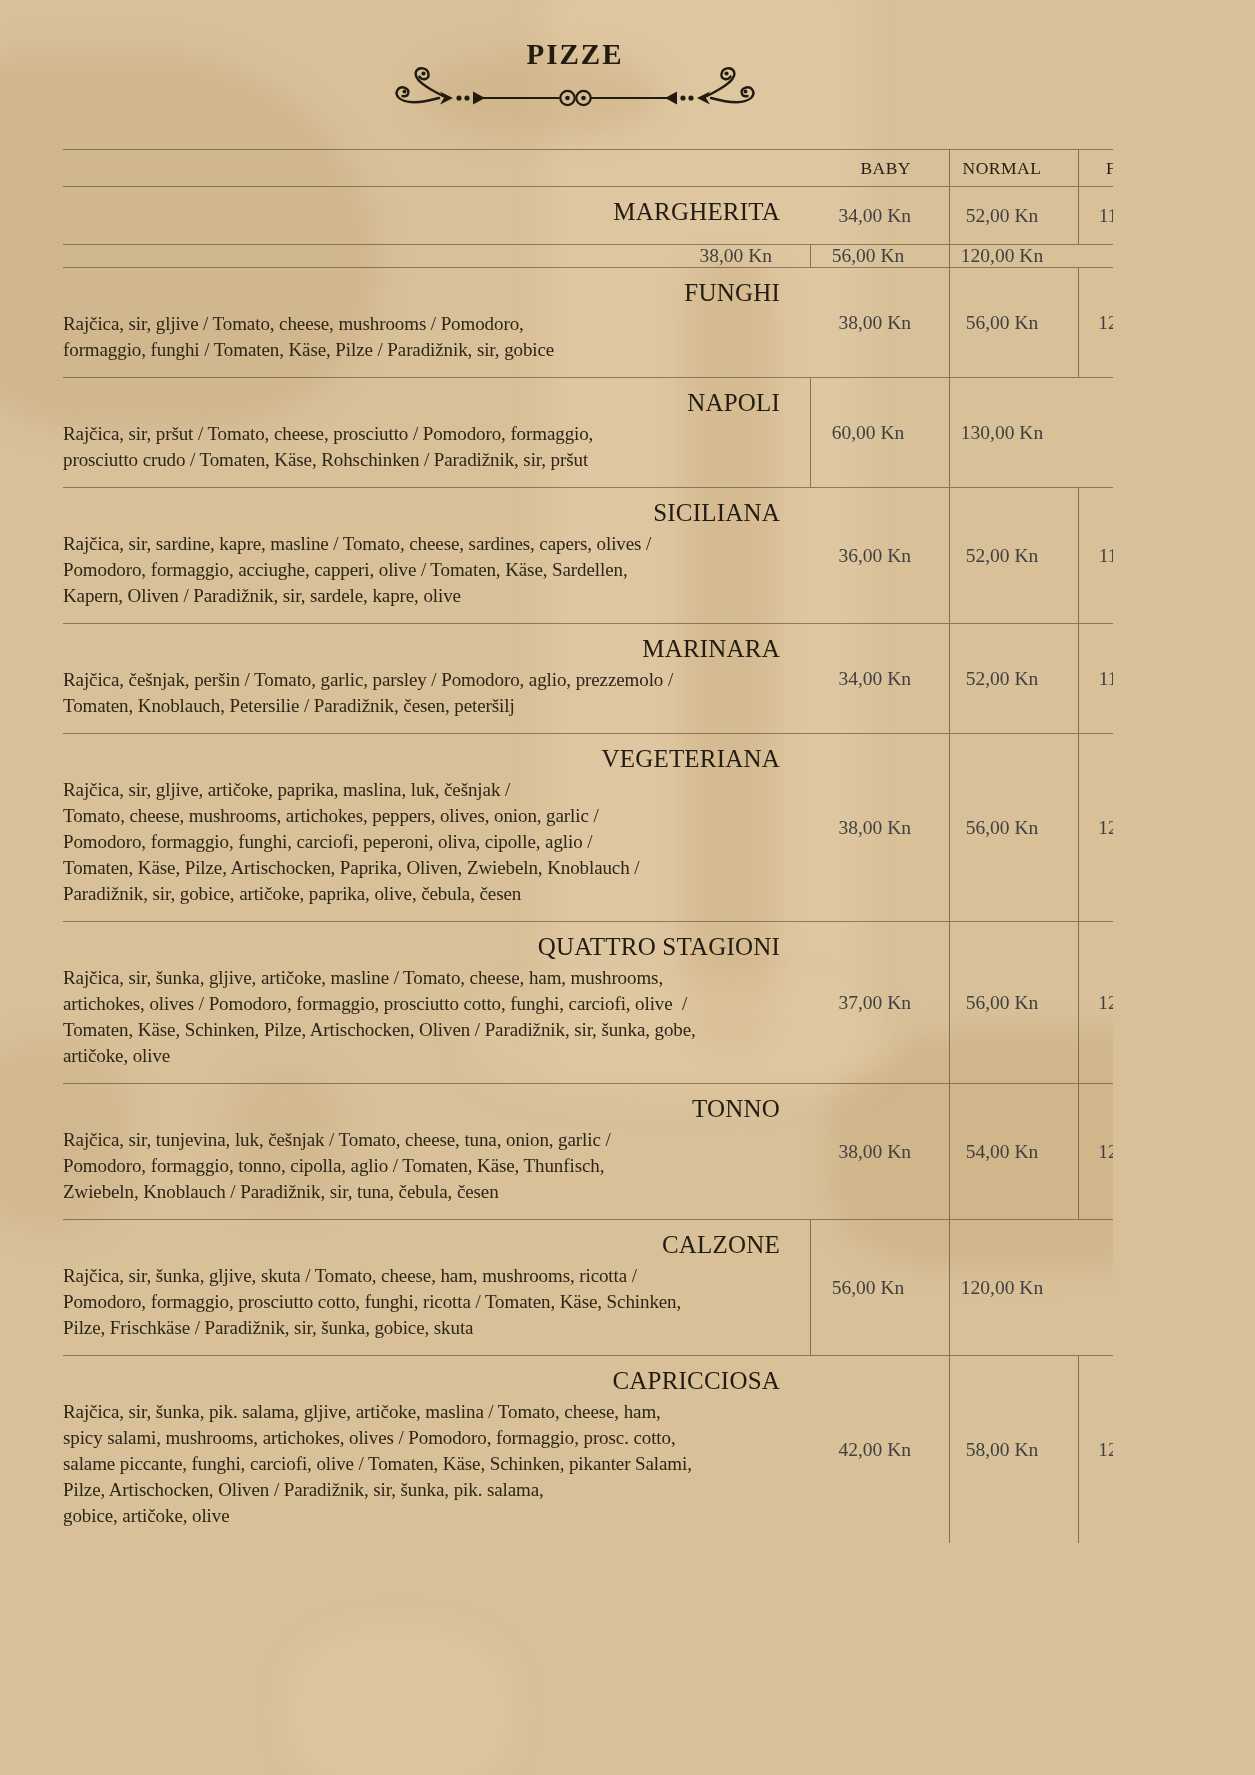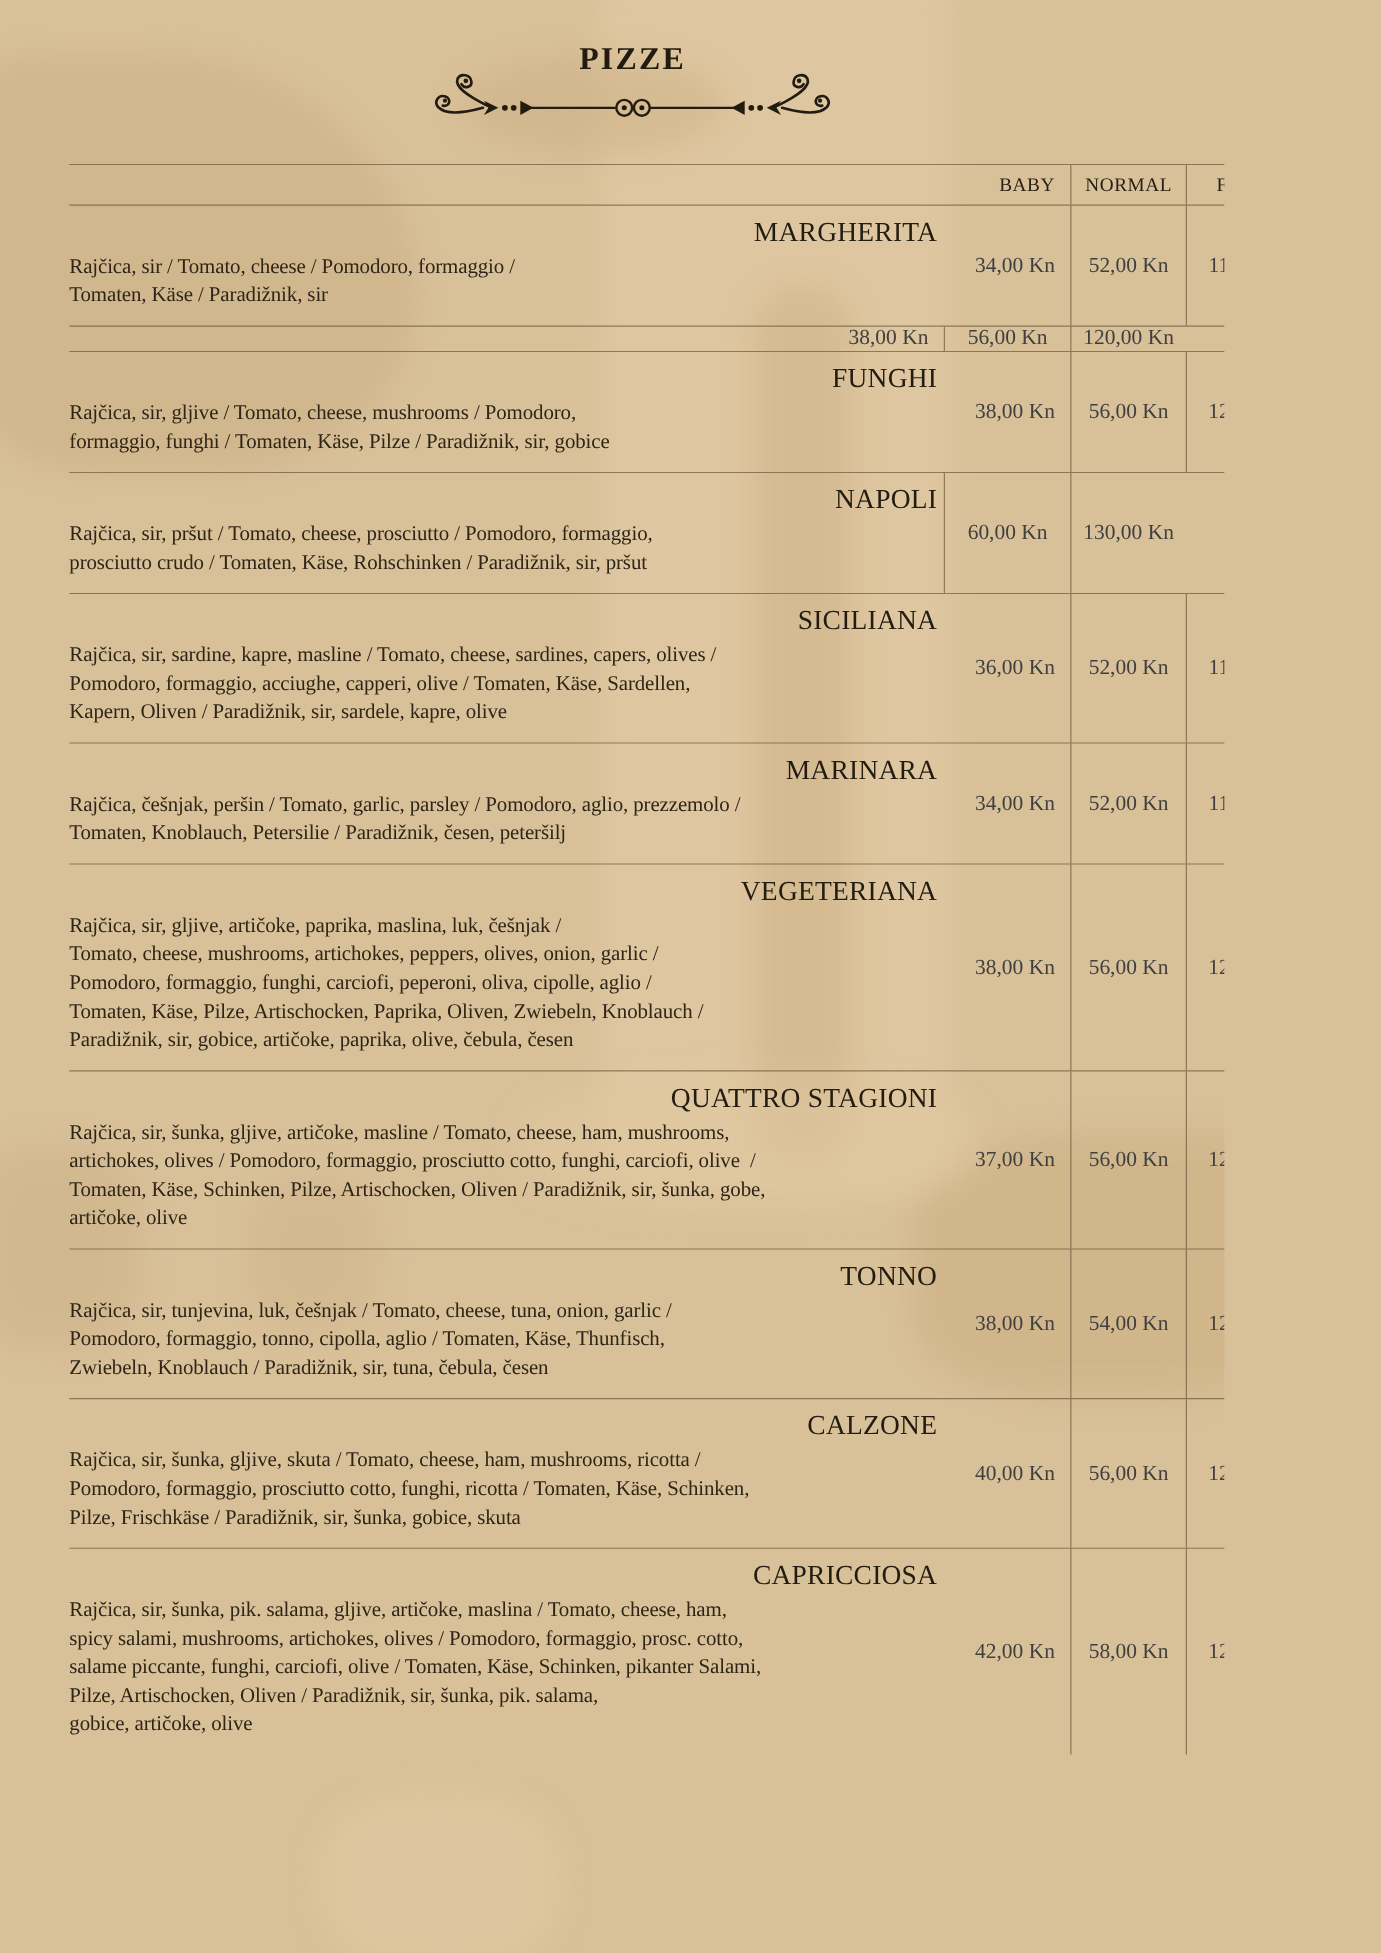--- a/index.html
+++ b/index.html
@@ -31,20 +31,21 @@
     font-size: 29px; font-weight: bold; letter-spacing: 2px;
     color: #221b10; margin: 0;
   }
   .flourish { display: block; margin: -6px auto 0 auto; }
 
   .menu-table { position: relative; margin: 30px 55px 0 63px; width: 1137px; }
   .row {
     display: grid;
     grid-template-columns: 1fr 115px 105px 122px;
     border-top: 1px solid rgba(77,59,33,.55);
+    gap: 24px;
   }
   .header-row { height: 36px; }
   .cell { position: relative; }
   .price-cell { display: flex; align-items: center; }
   .col-normal, .col-family { border-left: 1px solid rgba(77,59,33,.6); }
   .col-baby   { justify-content: flex-end; padding-right: 14px; }
   .col-normal { justify-content: center; }
   .col-family { justify-content: center; }
   .header-label {
     font-size: 17.5px; letter-spacing: .5px; color: #292015;
@@ -108,22 +109,20 @@
     <div class="row header-row">
       <div class="cell desc-cell"></div>
       <div class="cell price-cell col-baby header-label">BABY</div>
       <div class="cell price-cell col-normal header-label">NORMAL</div>
       <div class="cell price-cell col-family header-label">FAMILY</div>
     </div>
     <div id="rows">
   <div class="row item-row">
     <div class="cell desc-cell">
       <div class="item-name">MARGHERITA</div>
-      <div class="item-desc">Rajčica, sir / Tomato, cheese / Pomodoro, formaggio /
-Tomaten, Käse / Paradižnik, sir</div>
     </div>
     <div class="cell price-cell col-baby">
       <span class="price">34,00 Kn</span>
     </div>
     <div class="cell price-cell col-normal">
       <span class="price">52,00 Kn</span>
     </div>
     <div class="cell price-cell col-family">
       <span class="price">110,00 Kn</span>
     </div>
@@ -264,23 +263,20 @@
     </div>
   </div>
 
   <div class="row item-row">
     <div class="cell desc-cell">
       <div class="item-name">CALZONE</div>
       <div class="item-desc">Rajčica, sir, šunka, gljive, skuta / Tomato, cheese, ham, mushrooms, ricotta /
 Pomodoro, formaggio, prosciutto cotto, funghi, ricotta / Tomaten, Käse, Schinken,
 Pilze, Frischkäse / Paradižnik, sir, šunka, gobice, skuta</div>
     </div>
-    <div class="cell price-cell col-baby">
-      <span class="price">40,00 Kn</span>
-    </div>
     <div class="cell price-cell col-normal">
       <span class="price">56,00 Kn</span>
     </div>
     <div class="cell price-cell col-family">
       <span class="price">120,00 Kn</span>
     </div>
   </div>
 
   <div class="row item-row">
     <div class="cell desc-cell">

